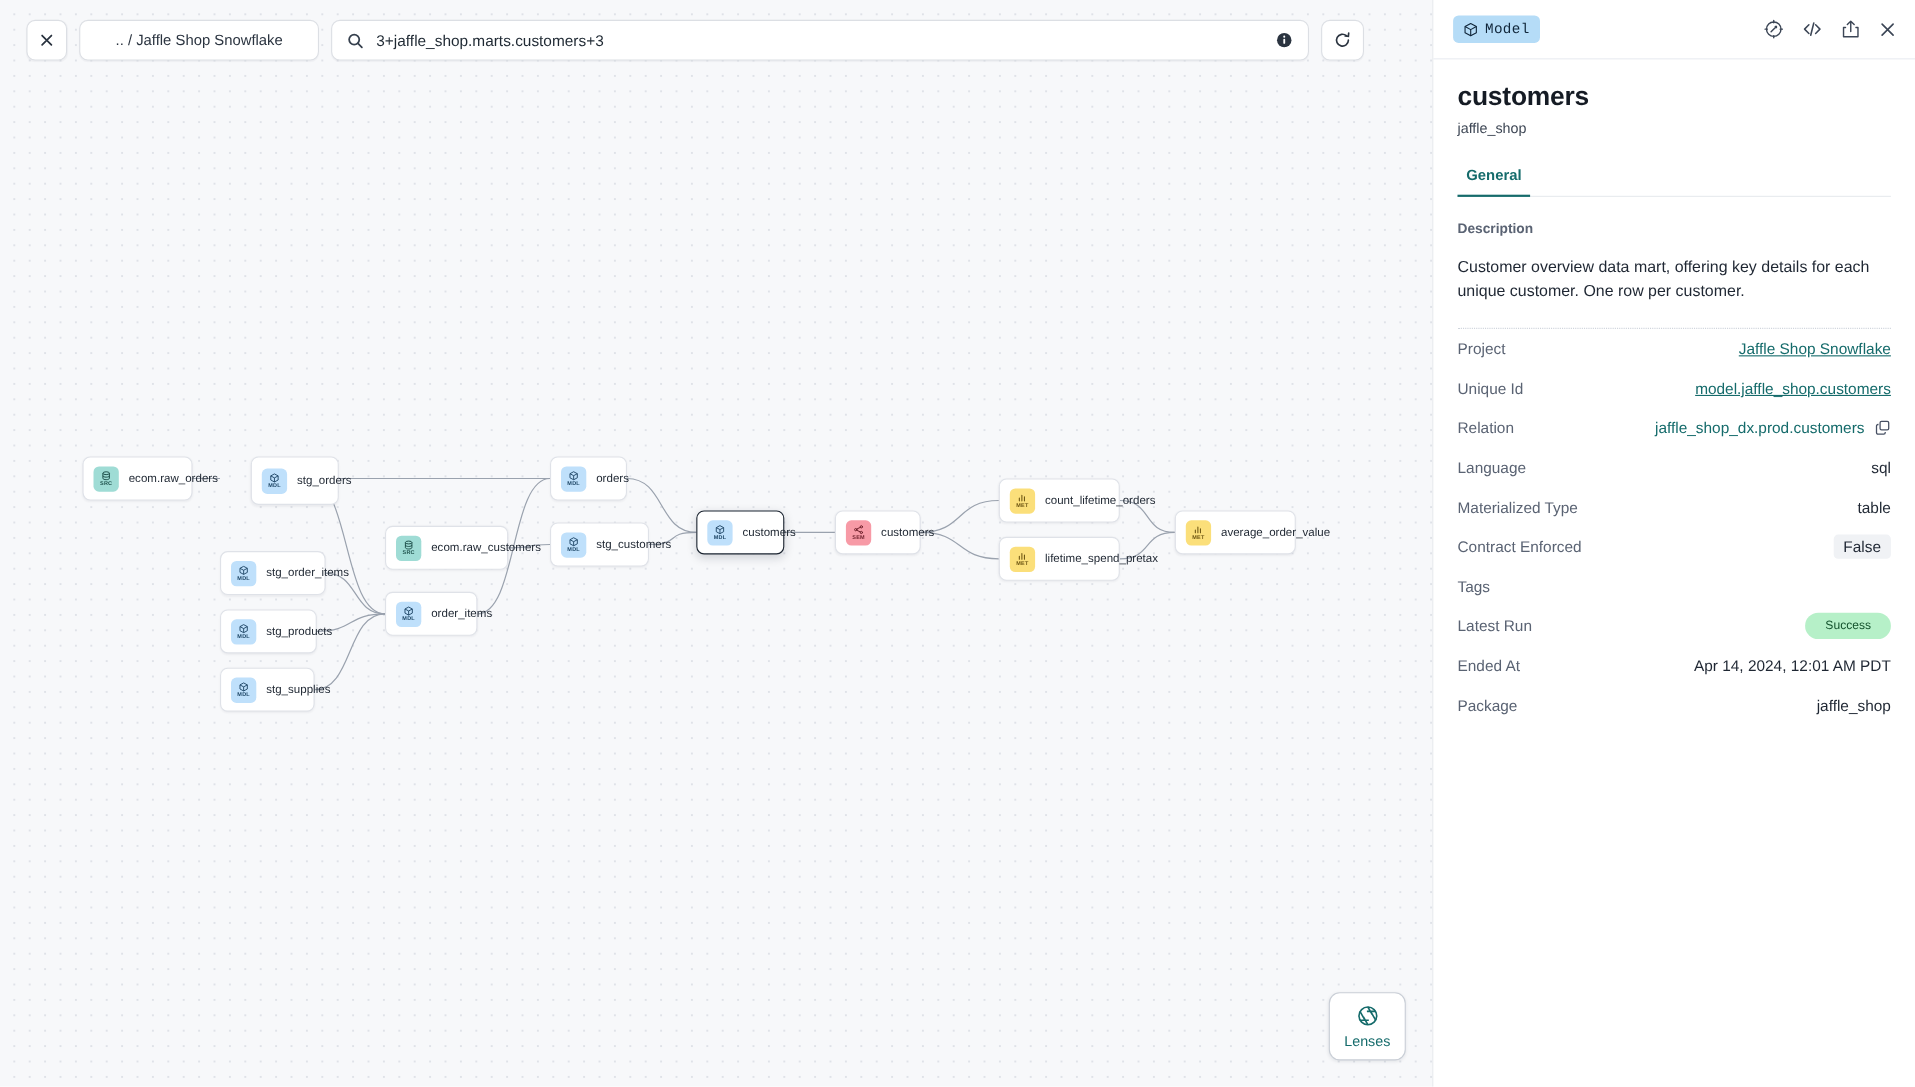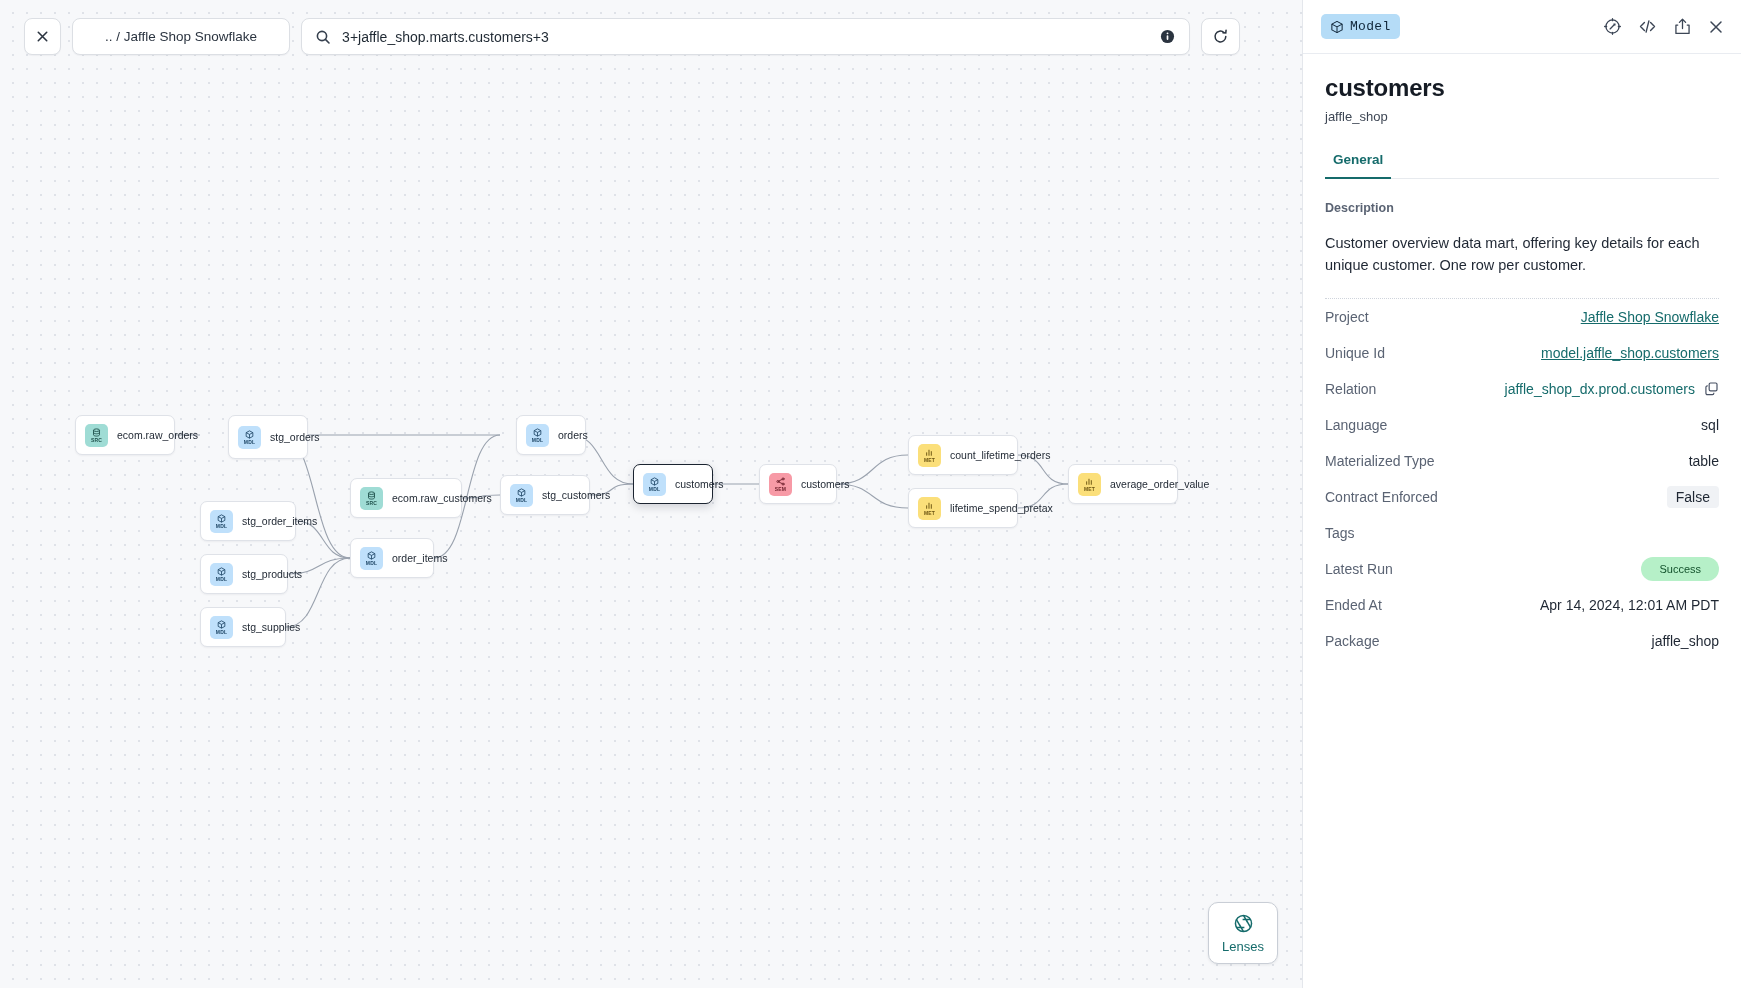--- a/index.html
+++ b/index.html
@@ -212,21 +212,21 @@
         <div class="node" style="left: 350px; top: 538px; width: 84px; height: 40px;">
           <span class="node-badge badge-mdl">
             <svg width="9" height="9" viewBox="0 0 14 14" fill="none" stroke="currentColor" stroke-width="1.3" stroke-linejoin="round">
               <path d="M7 1.3 L12.2 4.1 L12.2 9.9 L7 12.7 L1.8 9.9 L1.8 4.1 Z"></path>
               <path d="M1.8 4.1 L7 6.9 L12.2 4.1 M7 6.9 L7 12.7"></path>
             </svg>
             <span>MDL</span>
           </span>
           <span class="node-label">order_items</span>
         </div>
-        <div class="node" style="left: 516px; top: 415px; width: 70px; height: 40px;">
+        <div class="node" style="left: 500px; top: 415px; width: 70px; height: 40px;">
           <span class="node-badge badge-mdl">
             <svg width="9" height="9" viewBox="0 0 14 14" fill="none" stroke="currentColor" stroke-width="1.3" stroke-linejoin="round">
               <path d="M7 1.3 L12.2 4.1 L12.2 9.9 L7 12.7 L1.8 9.9 L1.8 4.1 Z"></path>
               <path d="M1.8 4.1 L7 6.9 L12.2 4.1 M7 6.9 L7 12.7"></path>
             </svg>
             <span>MDL</span>
           </span>
           <span class="node-label">orders</span>
         </div>
         <div class="node" style="left: 500px; top: 475px; width: 90px; height: 40px;">

